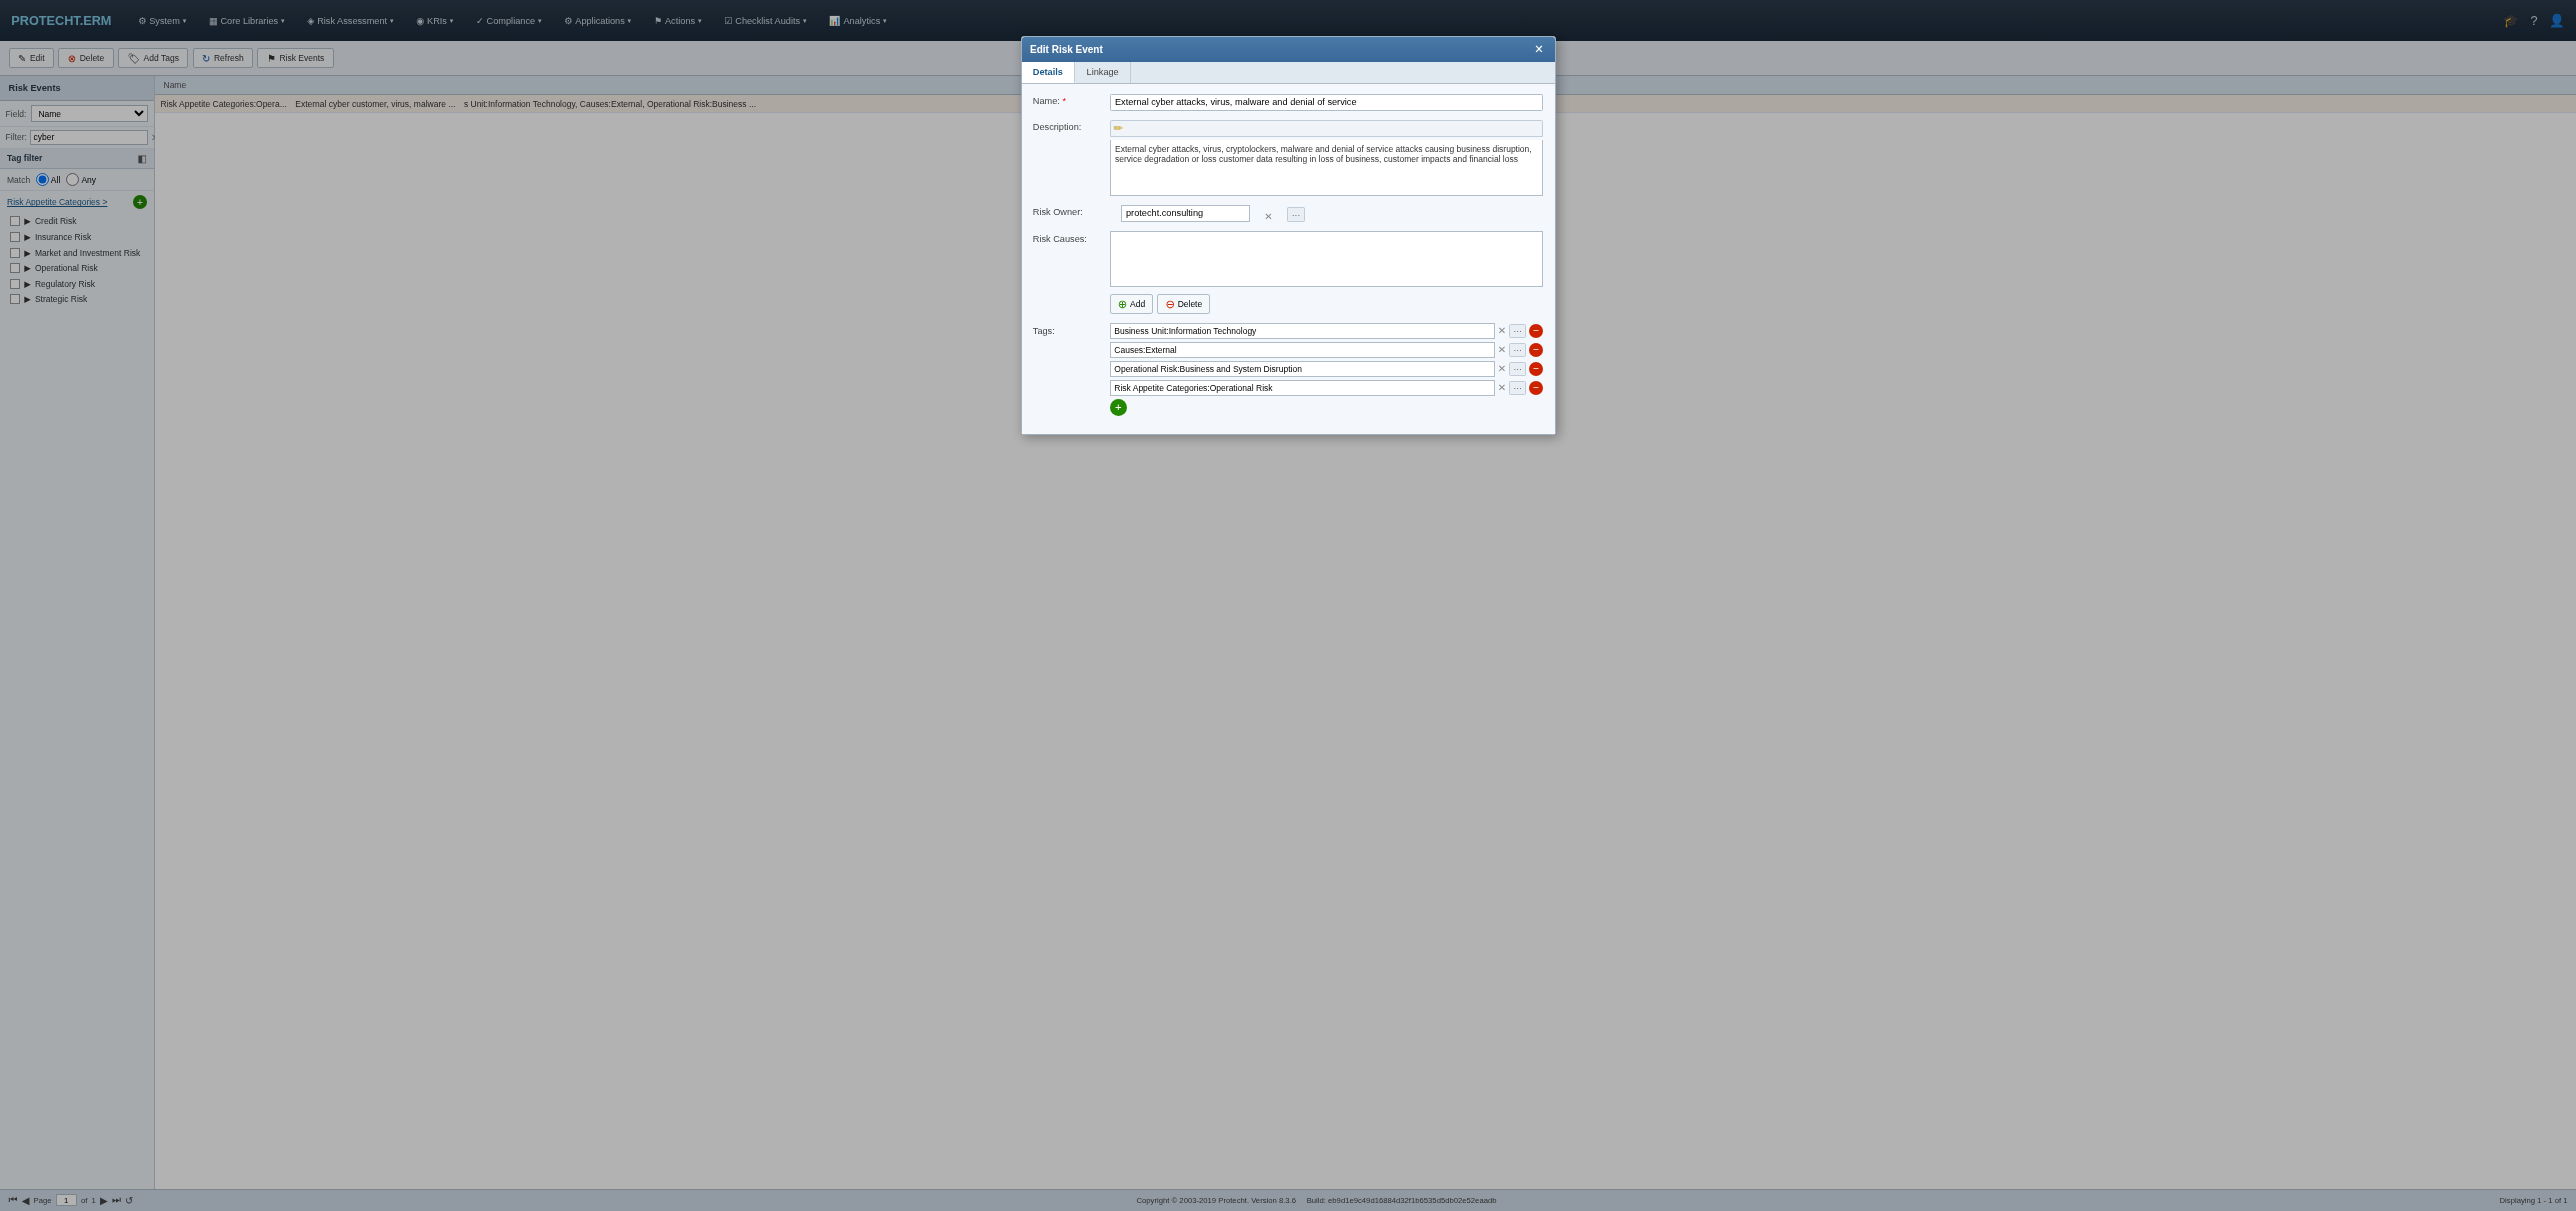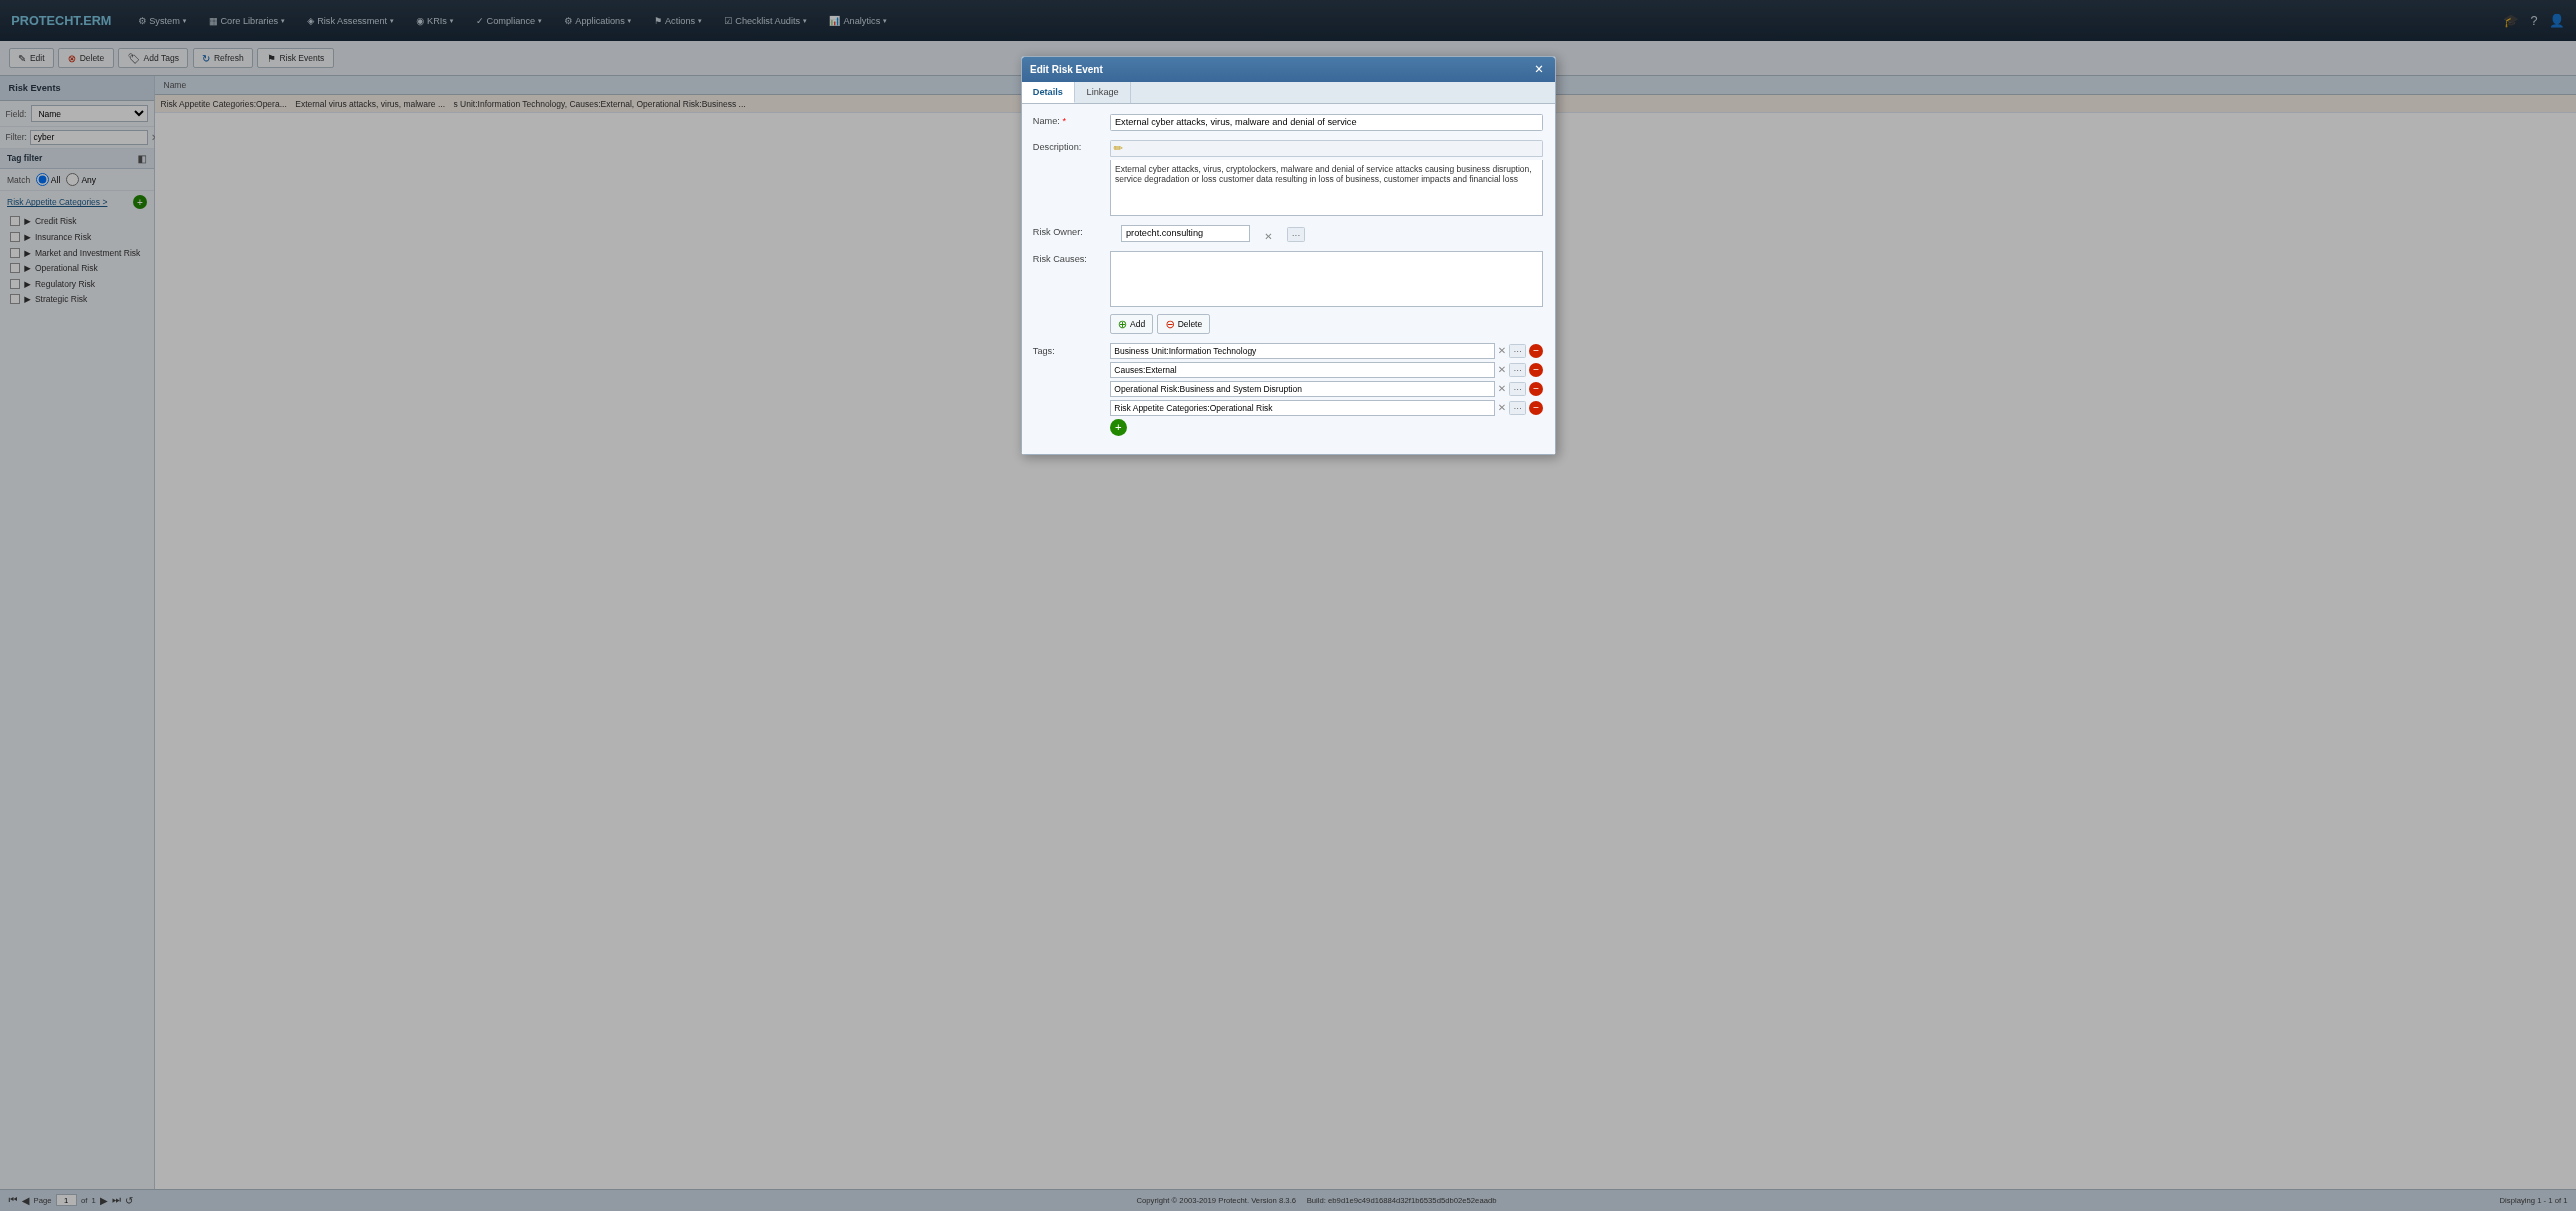--- a/index.html
+++ b/index.html
@@ -213,21 +213,21 @@
     .list-row-text { color: #333; }
 
     
     .overlay {
       position: fixed;
       top: 0; left: 0; right: 0; bottom: 0;
       background: rgba(0,0,0,0.3);
       display: flex;
       align-items: flex-start;
       justify-content: center;
-      padding-top: 56px;
+      padding-top: 36px;
       z-index: 100;
     }
 
     
     .dialog {
       background: white;
       border: 0.7px solid #a0b0c0;
       border-radius: 2.8px;
       width: 535px;
       box-shadow: 2.8px 2.8px 11.3px rgba(0,0,0,0.3);
@@ -605,21 +605,21 @@
     </div>
   </div>
 
   <div class="content-area">
     <div class="list-header">
       <span>Name</span>
     </div>
     <div class="list-table">
       <div class="list-row">
         <span class="list-row-text" style="margin-right:8.5px;">Risk Appetite Categories:Opera...</span>
-        <span class="list-row-text" style="margin-right:8.5px;">External virus attacks, virus, malware ...</span>
+        <span class="list-row-text" style="margin-right:8.5px;">External cyber customer, virus, malware ...</span>
         <span class="list-row-text">s Unit:Information Technology, Causes:External, Operational Risk:Business ...</span>
       </div>
     </div>
   </div>
 </div>
 
 <div class="overlay">
   <div class="dialog">
 
     <div class="dialog-header">

